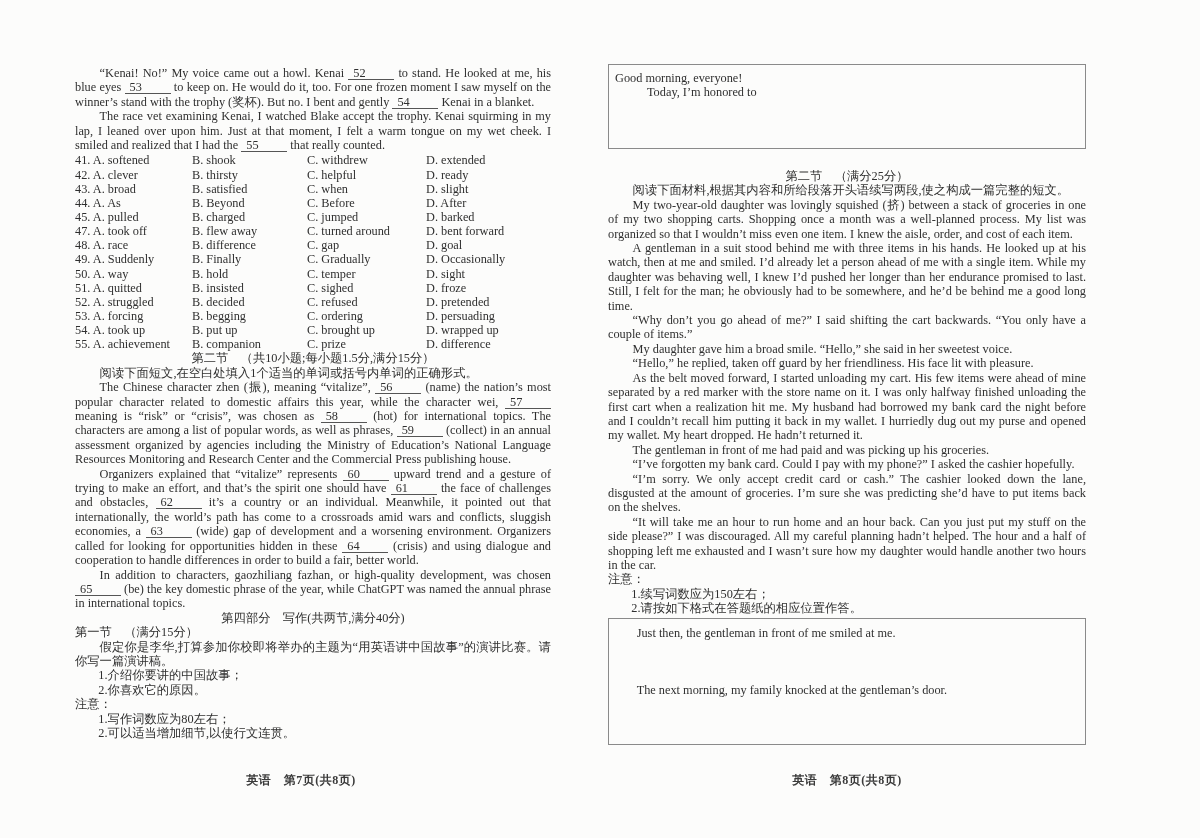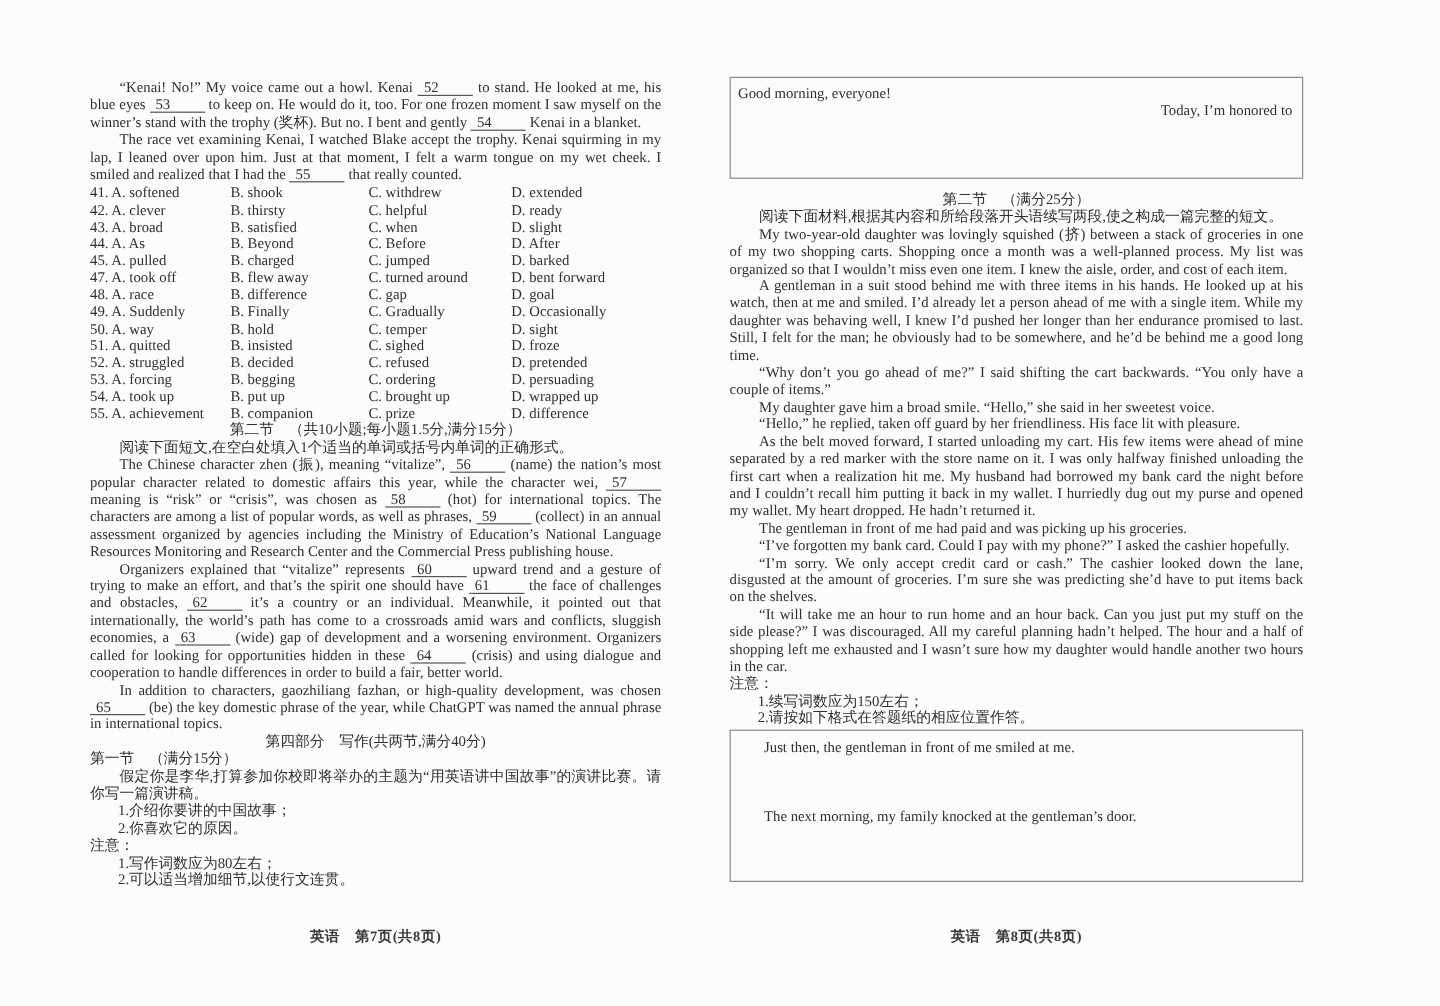--- a/index.html
+++ b/index.html
@@ -25,30 +25,30 @@
     line-height:12px;text-indent:0;
   }
   .options{display:block;margin:1px 0 0 0;}
   .opt-row{display:grid;grid-template-columns:117px 115px 119px 1fr;height:14.15px;line-height:14.15px;text-align:left;}
   .opt-cell{white-space:nowrap;overflow:visible;}
   .opt-num{display:inline;}
   .answer-box{
     border:1px solid #8a8a8a;background:transparent;
     text-align:left;
   }
-  .box-top{height:73px;padding:6px 8px 4px 6px;margin-bottom:10px;}
-  .box-top .line2{padding-left:2.6em;text-align:right;}
+  .box-top{height:73px;padding:6px 8px 4px 6px;margin-bottom:20px;}
+  .box-top .line2{padding-left:2.6em;}
   .box-bottom{height:112px;padding:7px 8px 6px 8px;margin-top:2px;}
   .box-bottom .line1{padding-left:1.6em;}
   .box-bottom .line2{padding-left:1.6em;margin-top:43px;}
   .footer{
     position:absolute;top:772px;font-size:12px;font-weight:bold;
     text-align:center;letter-spacing:.5px;color:#3a3a3a;
   }
-  .footer-left{left:75px;width:476px;}
+  .footer-left{left:63px;width:476px;}
   .footer-right{left:608px;width:478px;}
 </style>
 </head>
 <body>
 
 <div class="page">
 
   <div class="col col-left">
 
     <div>

